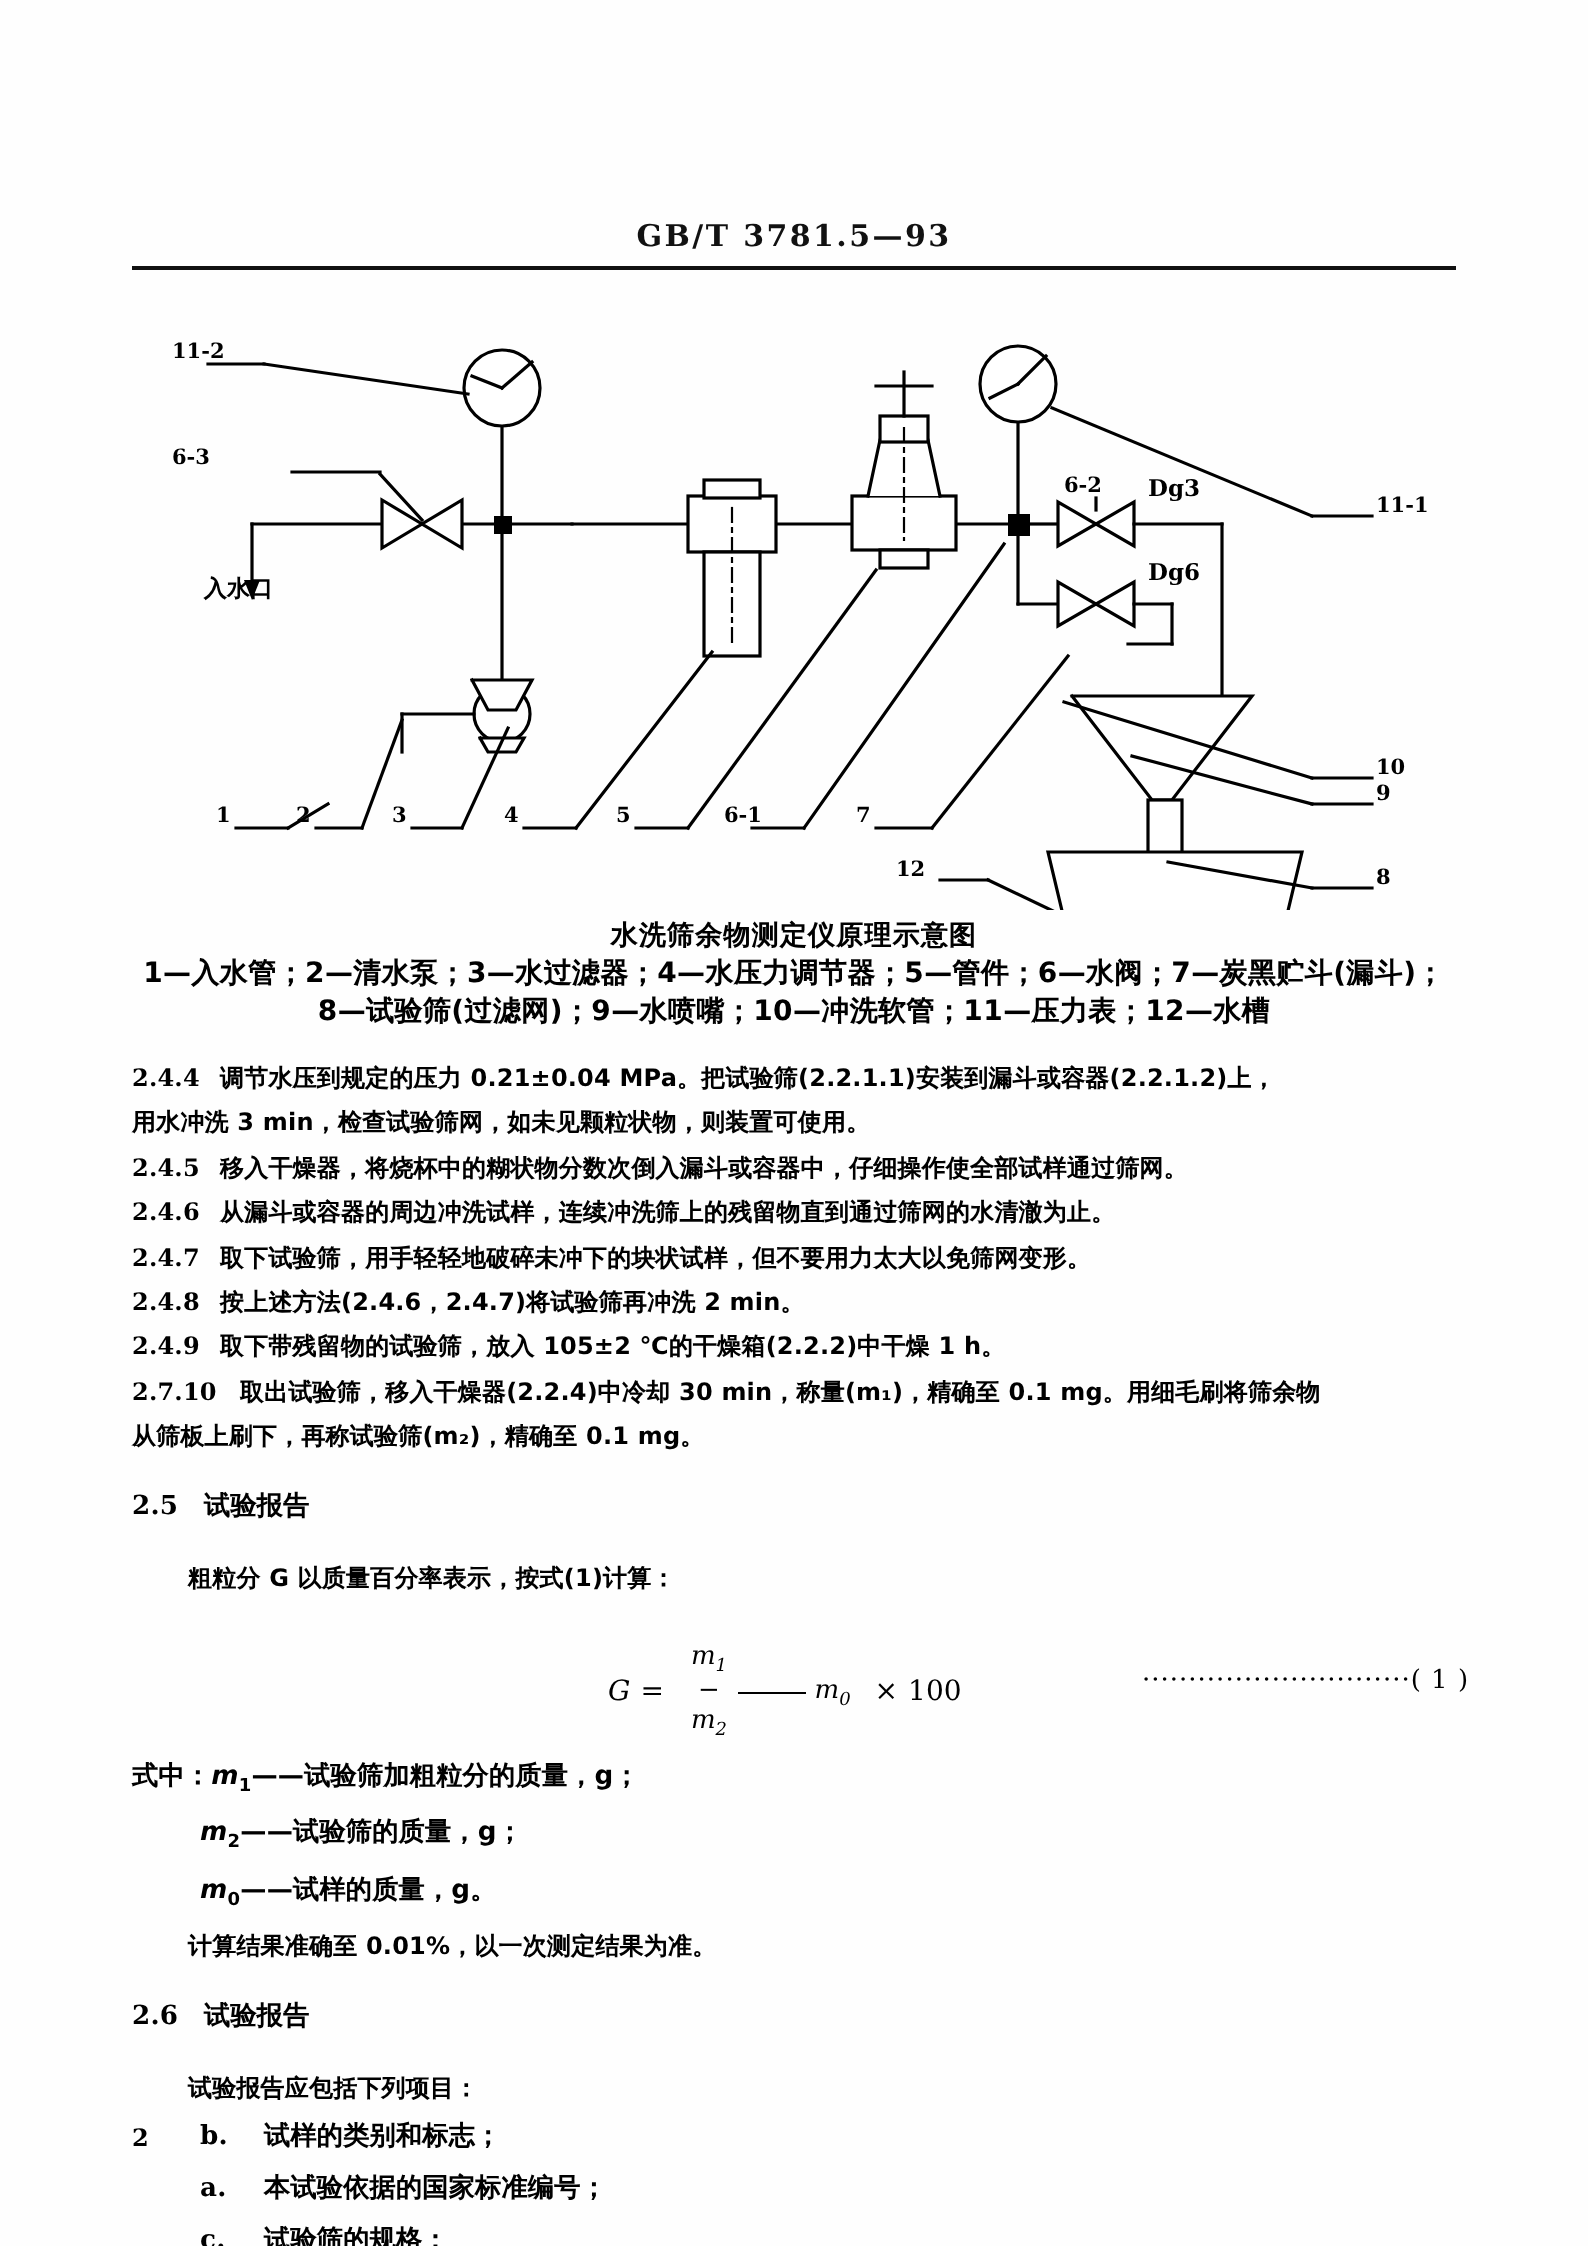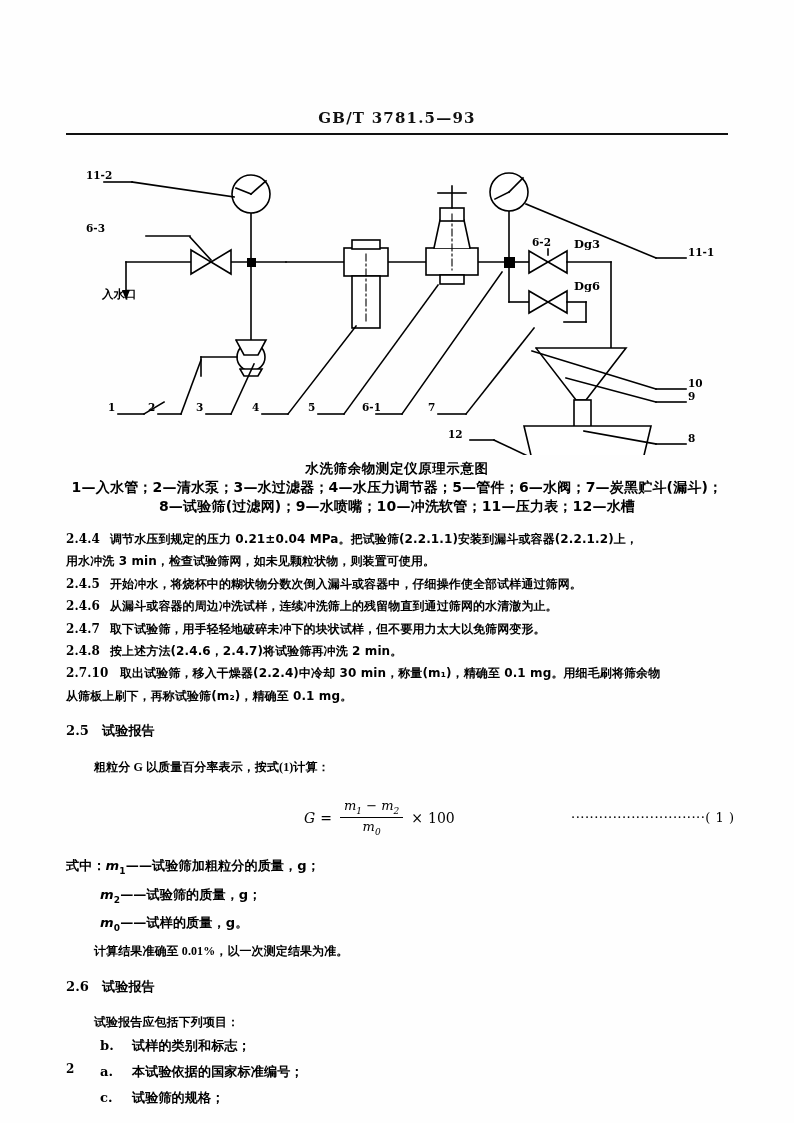--- a/index.html
+++ b/index.html
@@ -99,21 +99,20 @@
   }
   .para .num {
     display: inline-block;
     min-width: 44px;
     font-family: "DejaVu Serif", "Liberation Serif", serif;
     font-weight: 700;
   }
   .para .num.wide { min-width: 54px; }
   .indent {
     text-indent: 28px;
-    font-family: Liberation Serif, serif;
   }
   .sec-head {
     font-family: "DejaVu Sans", "Liberation Sans", sans-serif;
     font-size: 13.1px;
     font-weight: 700;
     line-height: 22.4px;
     letter-spacing: 0.1px;
   }
   .sec-head .num {
     display: inline-block;
@@ -133,21 +132,21 @@
     left: 238px;
     top: 4px;
     font-family: "DejaVu Serif", "Liberation Serif", serif;
     font-size: 14px;
     display: flex;
     align-items: center;
     gap: 5px;
   }
   .frac {
     display: inline-flex;
-    flex-direction: column;
+    flex-direction: row;
     align-items: center;
     vertical-align: middle;
     margin: 0 3px;
     text-align: center;
   }
   .frac .top {
     padding: 0 4px 1px 4px;
     font-style: italic;
     font-size: 13px;
   }
@@ -370,35 +369,38 @@
   <div class="body">
 
     <p class="para">
       <span class="num">2.4.4</span><span>调节水压到规定的压力 0.21±0.04 MPa。把试验筛(2.2.1.1)安装到漏斗或容器(2.2.1.2)上，</span>
     </p>
     <p class="para">
       <span>用水冲洗 3 min，检查试验筛网，如未见颗粒状物，则装置可使用。</span>
     </p>
 
     <p class="para">
-      <span class="num">2.4.5</span><span>开始冲水，将烧杯中的糊状物分数次倒入漏斗或容器中，仔细操作使全部试样通过筛网。</span>
+      <span class="num">2.4.5</span><span>移入干燥器，将烧杯中的糊状物分数次倒入漏斗或容器中，仔细操作使全部试样通过筛网。</span>
     </p>
 
     <p class="para">
       <span class="num">2.4.6</span><span>从漏斗或容器的周边冲洗试样，连续冲洗筛上的残留物直到通过筛网的水清澈为止。</span>
     </p>
 
     <p class="para">
       <span class="num">2.4.7</span><span>取下试验筛，用手轻轻地破碎未冲下的块状试样，但不要用力太大以免筛网变形。</span>
     </p>
 
     <p class="para">
       <span class="num">2.4.8</span><span>按上述方法(2.4.6，2.4.7)将试验筛再冲洗 2 min。</span>
     </p>
 
+    <p class="para">
+      <span class="num">2.4.9</span><span>取下带残留物的试验筛，放入 105±2 ℃的干燥箱(2.2.2)中干燥 1 h。</span>
+    </p>
 
     <p class="para">
       <span class="num wide">2.7.10</span><span>取出试验筛，移入干燥器(2.2.4)中冷却 30 min，称量(m₁)，精确至 0.1 mg。用细毛刷将筛余物</span>
     </p>
     <p class="para">
       <span>从筛板上刷下，再称试验筛(m₂)，精确至 0.1 mg。</span>
     </p>
 
     <p class="sec-head">
       <span class="num">2.5</span><span>试验报告</span>

